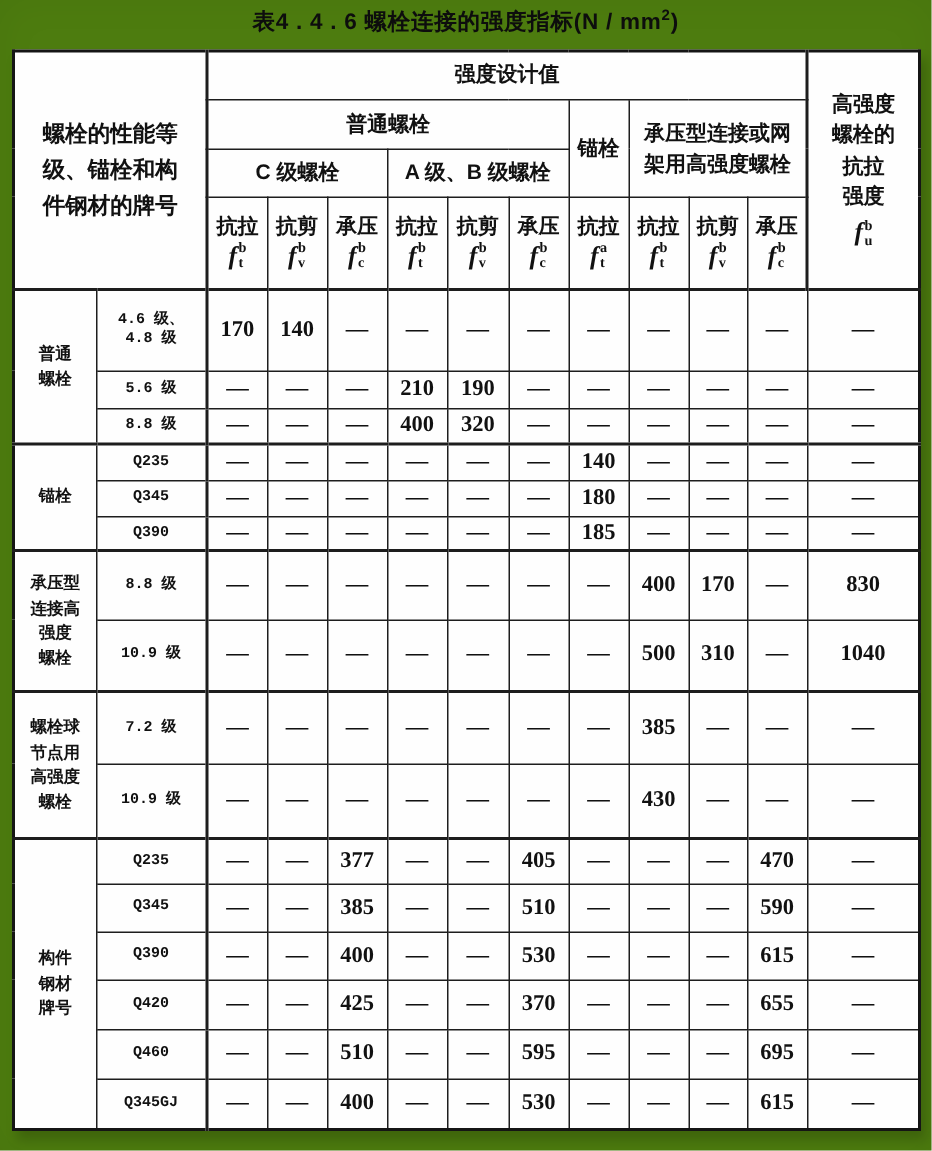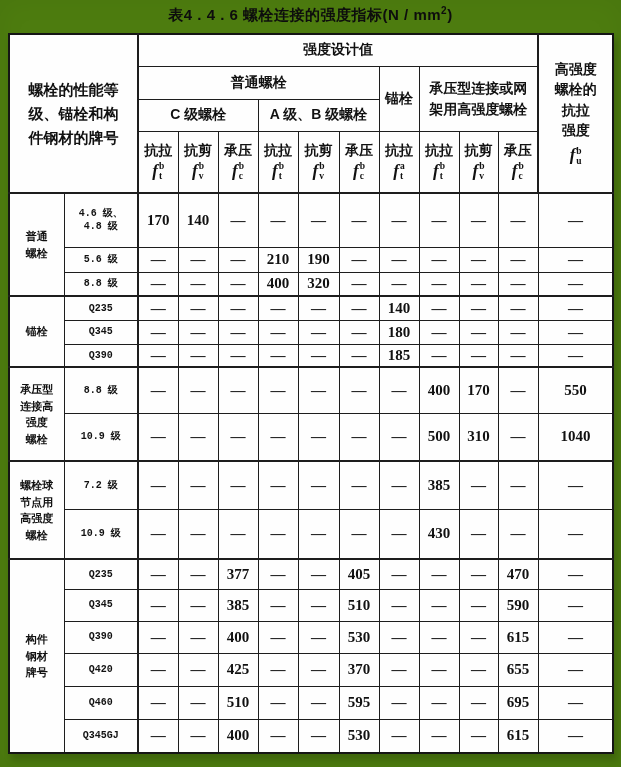--- a/index.html
+++ b/index.html
@@ -385,21 +385,21 @@
           <td class="val-cell">—</td>
           <td class="val-cell">—</td>
           <td class="val-cell">—</td>
           <td class="val-cell">—</td>
           <td class="val-cell">—</td>
           <td class="val-cell">—</td>
           <td class="val-cell">—</td>
           <td class="val-cell">400</td>
           <td class="val-cell">170</td>
           <td class="val-cell">—</td>
-          <td class="val-cell">550</td>
+          <td class="val-cell">830</td>
         </tr>
         <tr style="height: 48px;">
           <td class="sub-cell">10.9 级</td>
           <td class="val-cell">—</td>
           <td class="val-cell">—</td>
           <td class="val-cell">—</td>
           <td class="val-cell">—</td>
           <td class="val-cell">—</td>
           <td class="val-cell">—</td>
           <td class="val-cell">—</td>

